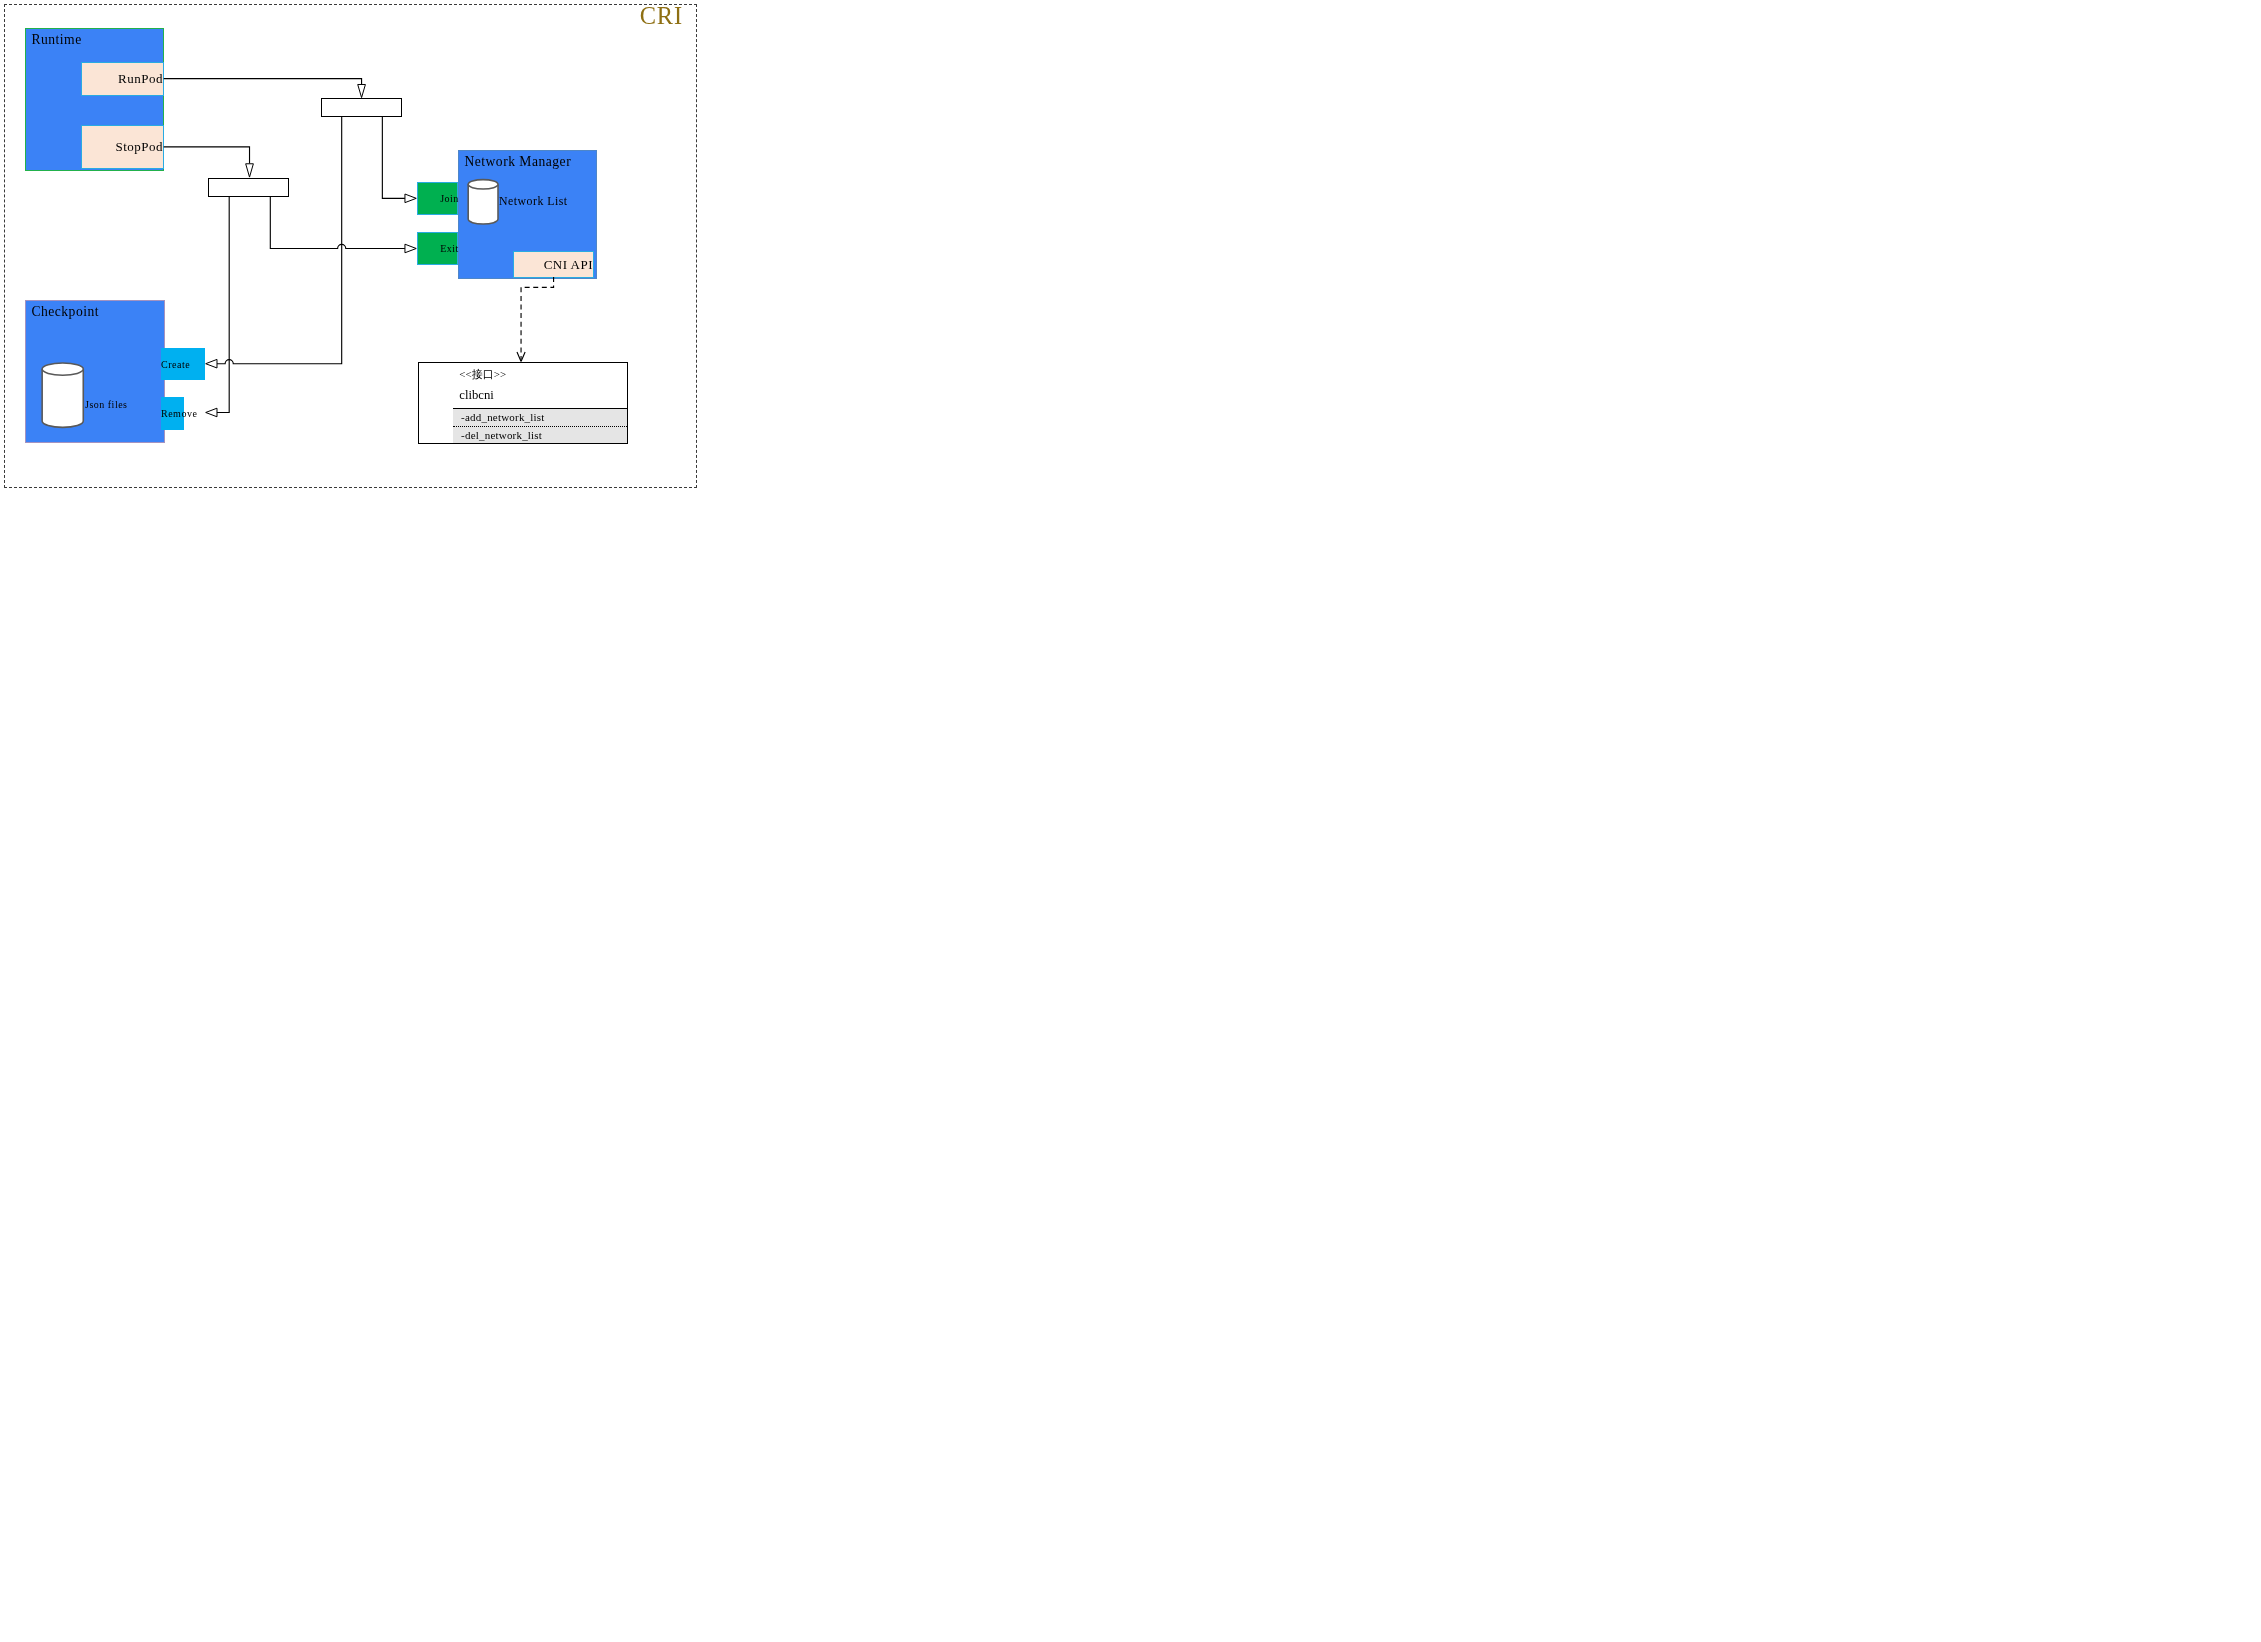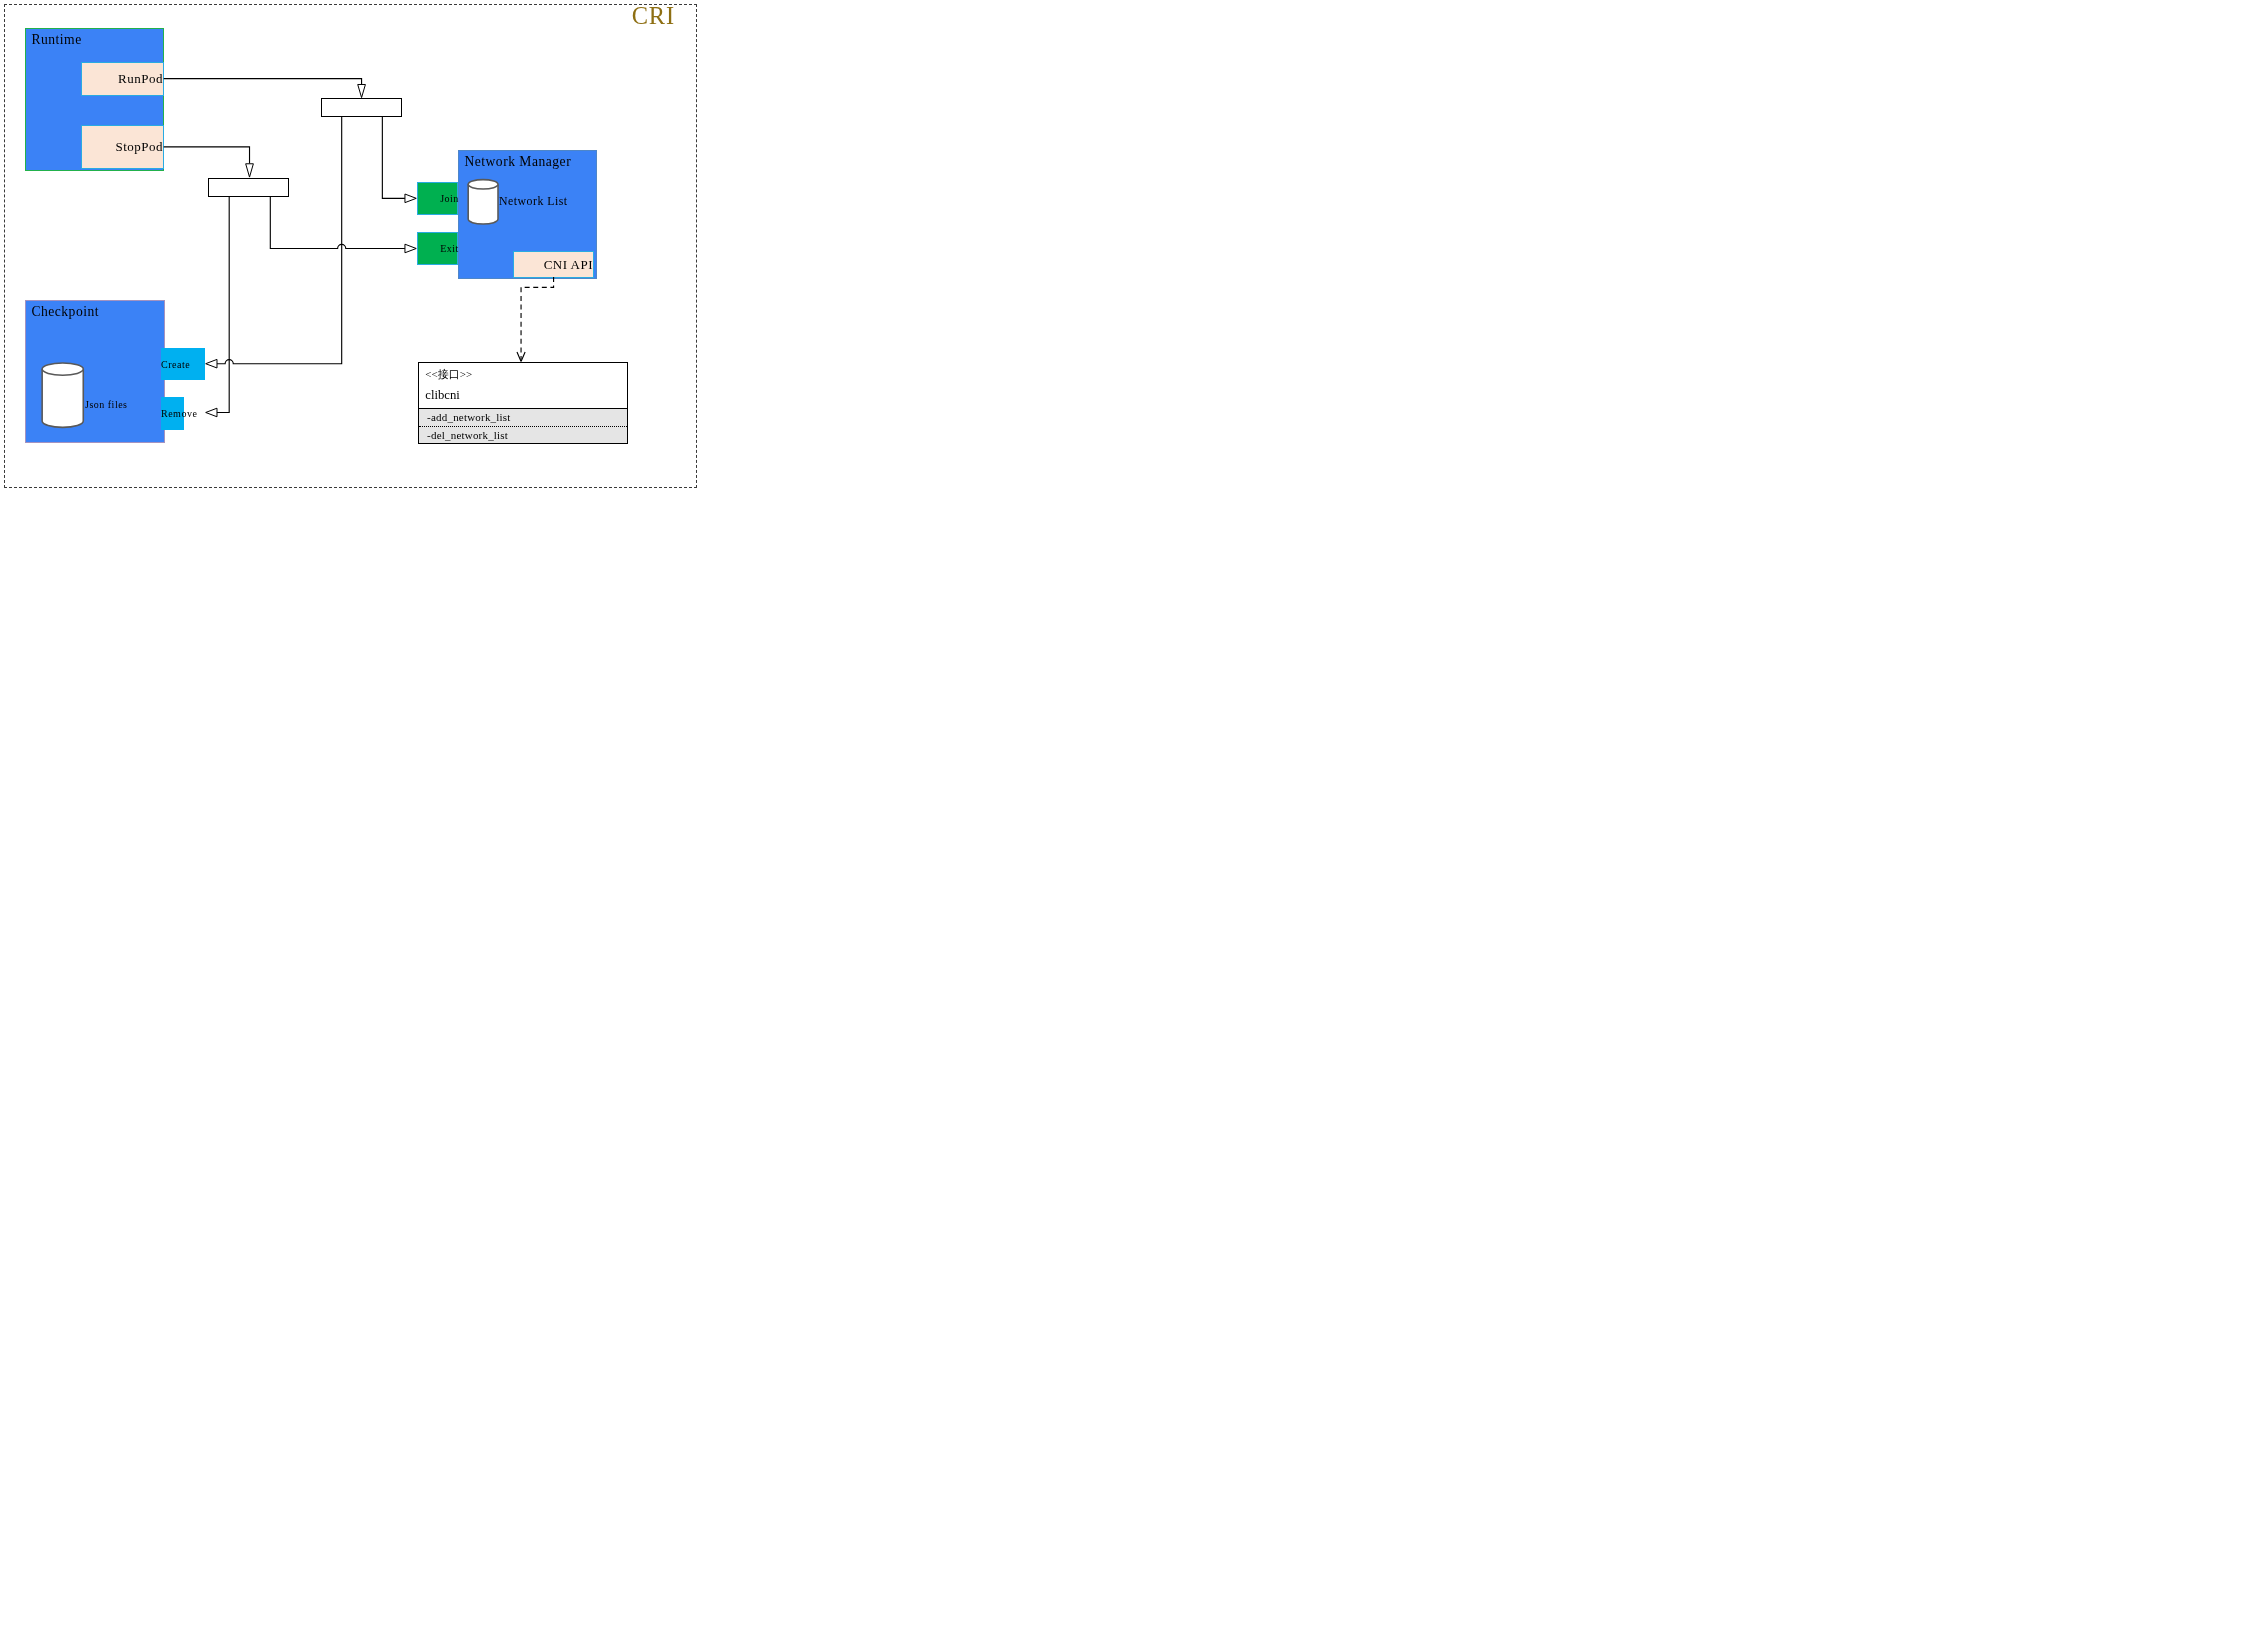--- a/index.html
+++ b/index.html
@@ -9,21 +9,21 @@
     background:#fff;
     font-family:"Liberation Serif","DejaVu Serif",serif;
     color:#000;
     overflow:hidden;
   }
   .page-border{
     position:absolute;left:3.6px;top:3.6px;right:3.6px;bottom:3.6px;
     border:0.9px dashed #3a3a3a;
   }
   .brand{
-    position:absolute;top:1.8px;right:26px;
+    position:absolute;top:1.8px;right:18px;
     font-size:24.4px;letter-spacing:0.9px;
   }
   .frame{position:absolute;background:#3b82f6;}
   .frame .frame-label{
     position:absolute;left:5.4px;top:2.7px;
     font-size:13.6px;letter-spacing:0.5px;white-space:nowrap;
   }
   .runtime-frame{left:25px;top:28px;width:137px;height:141px;border:0.9px solid #22B14C;}
   .checkpoint-frame{left:25px;top:300px;width:138px;height:141px;border:0.7px solid #A493C0;}
   .nm-frame{left:458px;top:150px;width:137px;height:127px;border:0.9px solid #4E86C8;}
@@ -55,21 +55,21 @@
   .process-box-1{left:321px;top:98px;width:81px;height:19px;}
   .process-box-2{left:208px;top:178px;width:81px;height:19.4px;}
   .side-label{
     position:absolute;font-size:11.8px;letter-spacing:0.5px;white-space:nowrap;
   }
   .network-list-label{left:499px;top:194px;}
   .json-files-label{left:85px;top:399px;font-size:10px;}
   .uml-class{
     position:absolute;left:418px;top:362px;width:210px;height:82px;
     border:1.1px solid #000;background:#fff;box-sizing:border-box;
-    display:flex;flex-direction:column;
+    display:flex;flex-direction:column;padding-left:34px;
   }
   .uml-head{height:45px;padding:3.6px 6.3px;box-sizing:border-box;}
   .uml-stereotype{font-size:11px;}
   .uml-name{font-size:12.7px;margin-top:6.3px;}
   .uml-methods{
     flex:1;background:#e5e5e5;border-top:1.1px solid #000;
     display:flex;flex-direction:column;
   }
   .uml-method{
     flex:1;display:flex;align-items:center;

